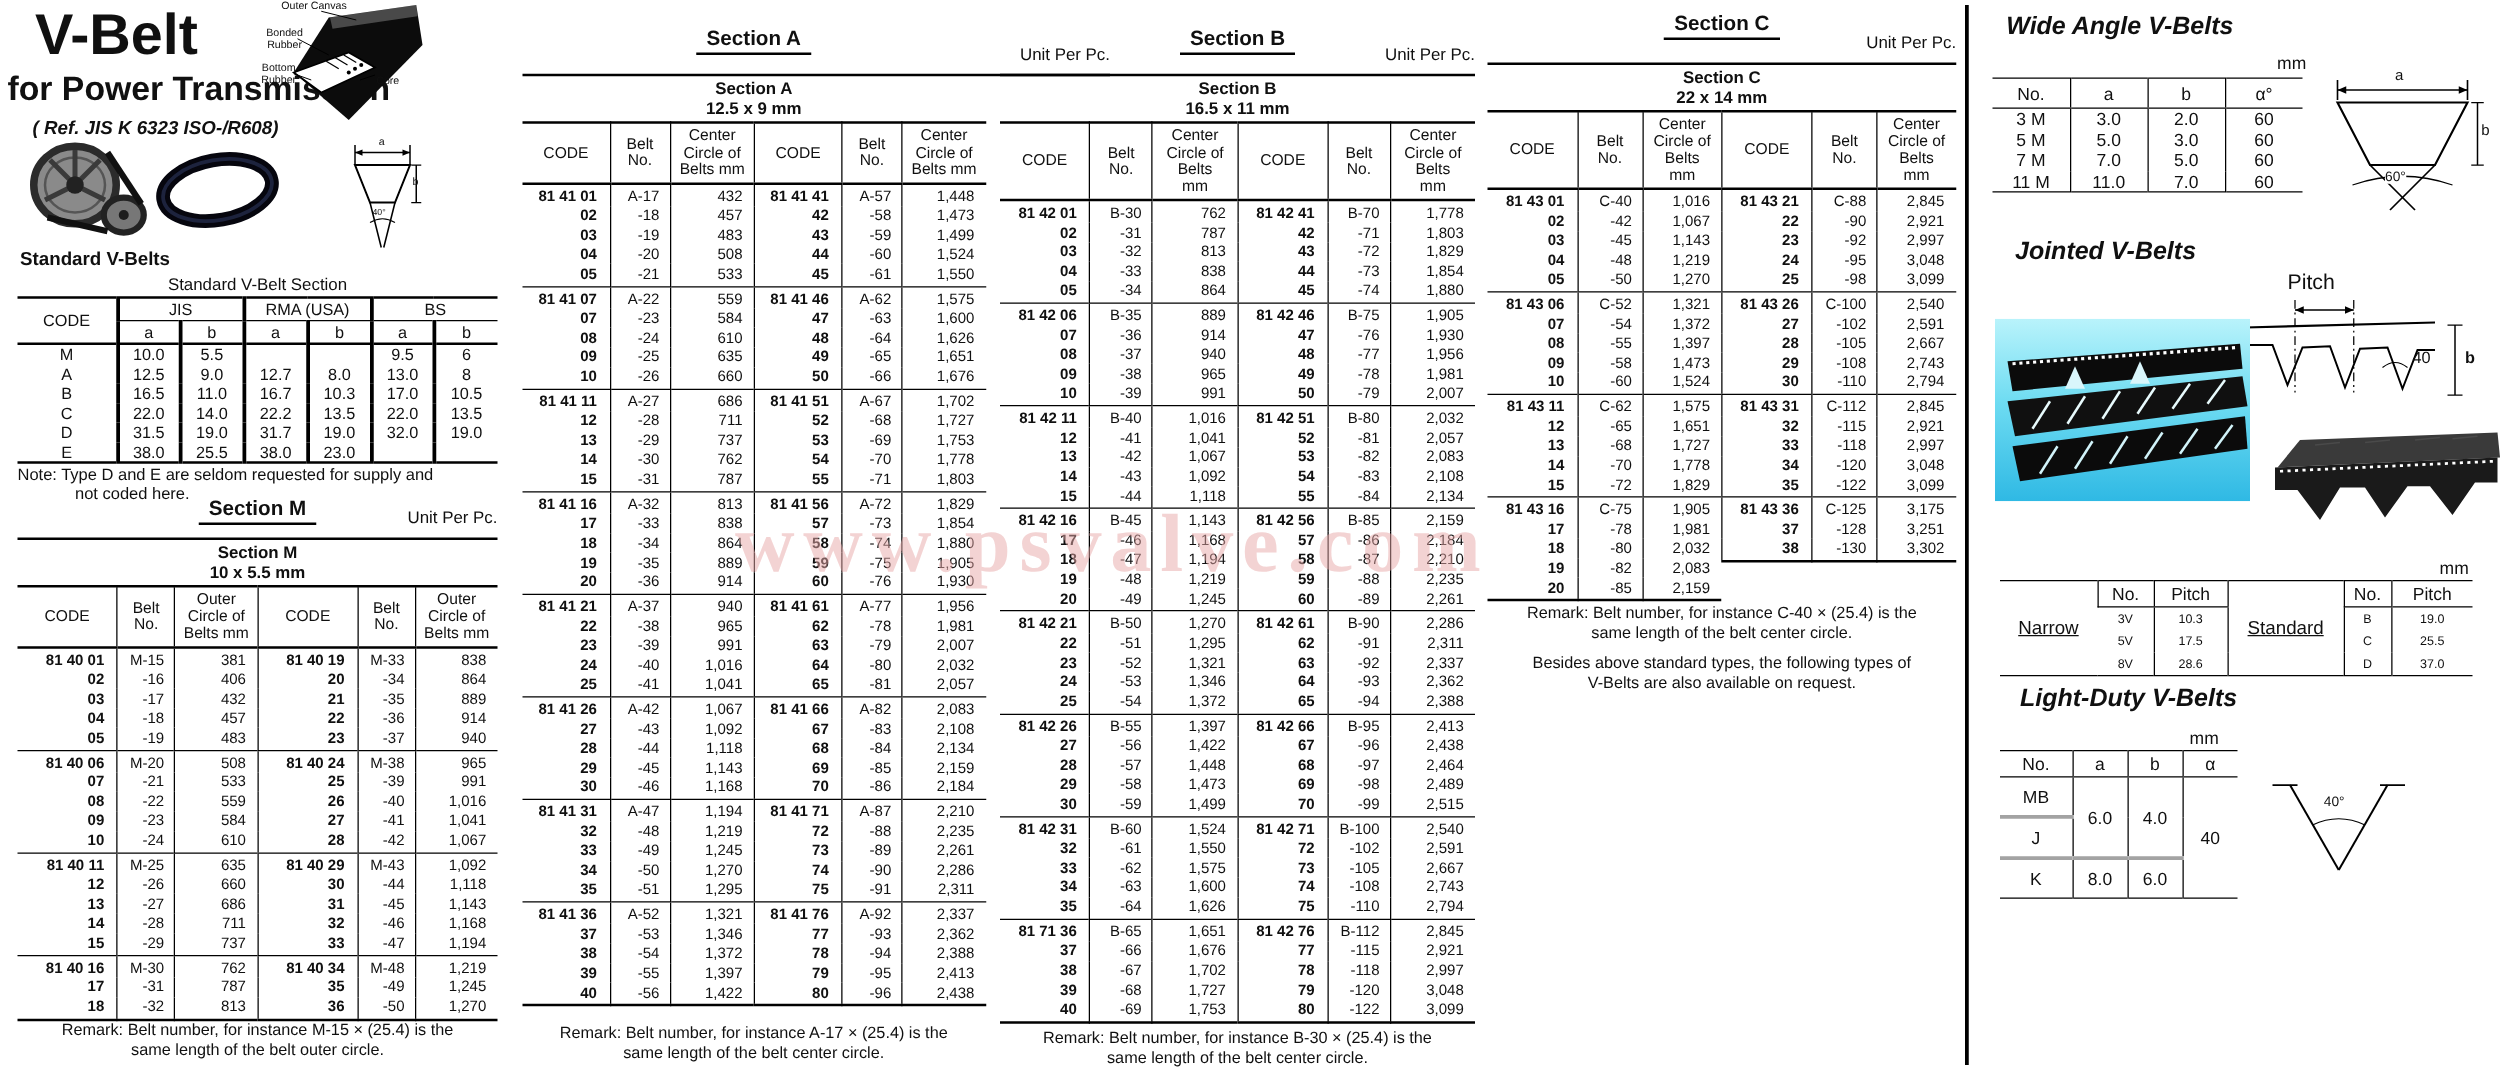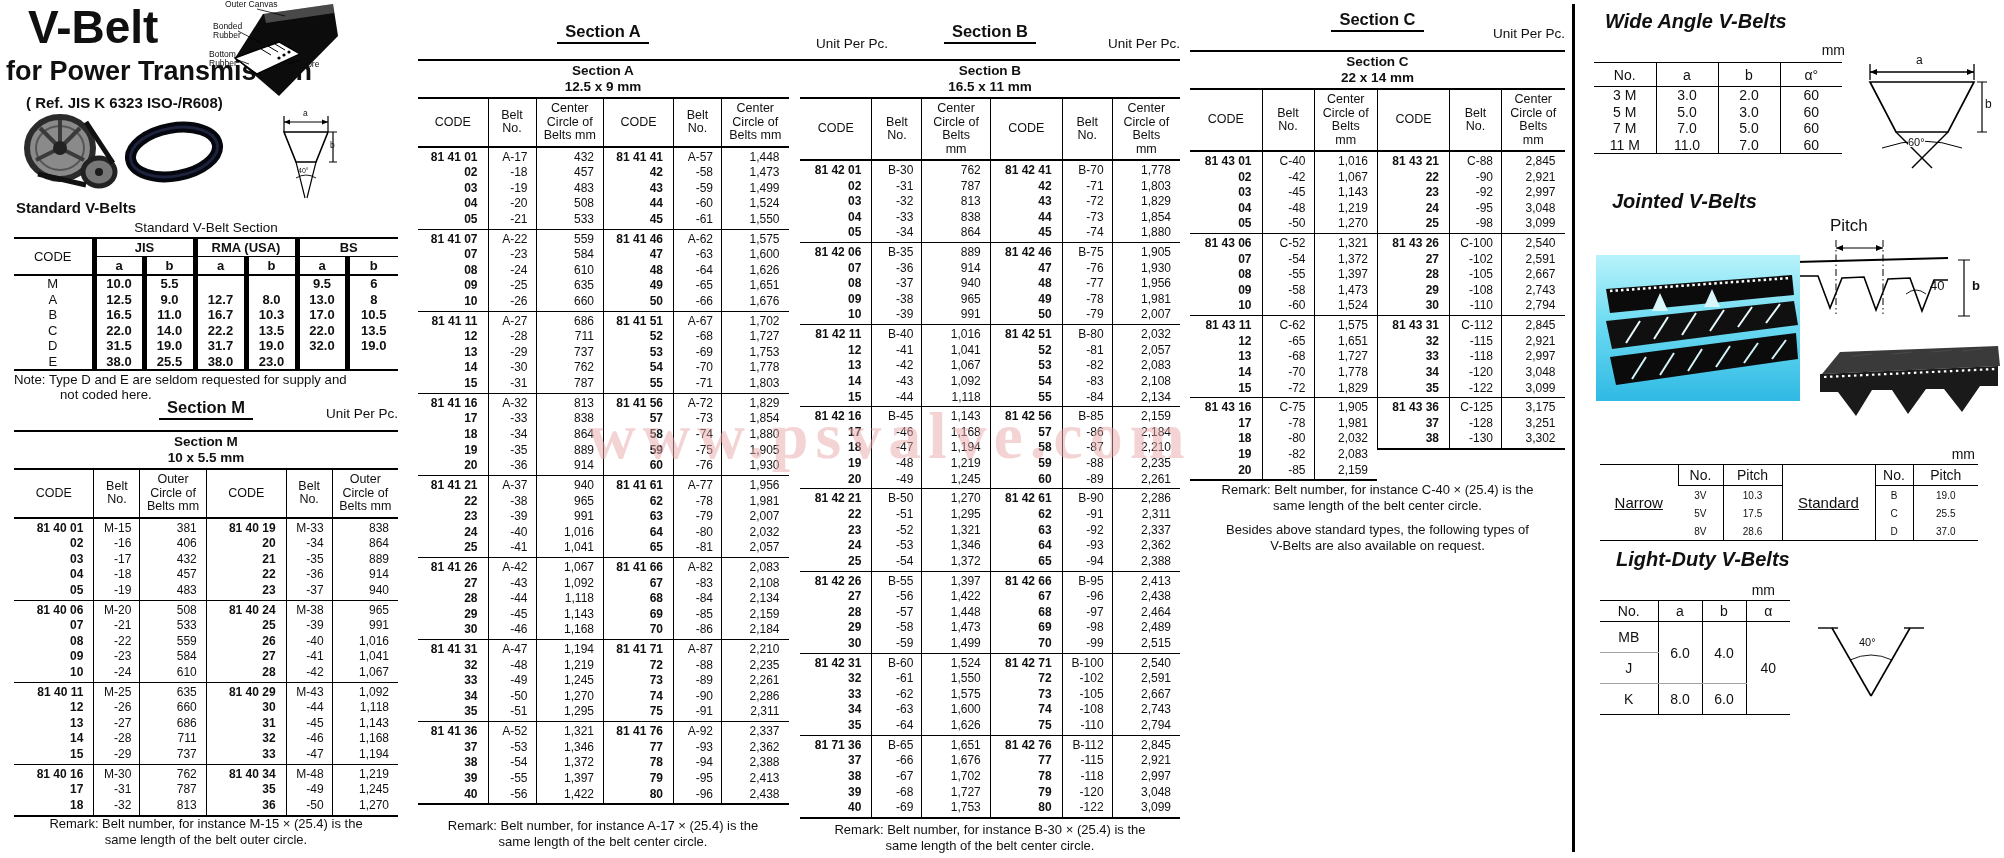--- a/index.html
+++ b/index.html
@@ -6,33 +6,33 @@
   body{
     width:2004px;height:858px;position:relative;background:#ffffff;overflow:hidden;
     font-family:"Liberation Sans", sans-serif;color:#101010;
   }
   .abs{position:absolute;}
   .pre{white-space:pre-line;}
 
   
   .v-title{left:28px;top:0px;font-size:46px;font-weight:bold;}
   .v-sub{left:6px;top:56px;font-size:27px;font-weight:bold;}
-  .v-ref{left:26px;top:94px;font-size:15px;font-weight:bold;}
+  .v-ref{left:26px;top:94px;font-size:15px;font-style:italic;font-weight:bold;}
   .std-label{left:16px;top:199px;font-size:15px;font-weight:bold;text-align:center;}
 
-  .diag-label{position:absolute;font-size:8.5px;line-height:9px;white-space:pre-line;}
+  .diag-label{position:absolute;font-size:8.5px;line-height:9px;white-space:pre-line;text-align:center;}
 
   
   .std-wrap{left:14px;top:220px;width:384px;}
   .std-caption{text-align:center;font-size:13.5px;margin-bottom:2px;}
   table.std{border-collapse:collapse;table-layout:fixed;width:384px;
     border-top:2px solid #000;border-bottom:2px solid #000;}
   table.std th{font-weight:normal;font-size:13px;padding:1px 0;}
   table.std td{font-size:13px;text-align:center;height:15.5px;padding:0;}
-  table.std .vl{border-left:5px solid #000000;font-weight:bold;}
+  table.std .vl{border-left:3px solid #000000;}
   table.std th.grp{border-bottom:1px solid #000;}
   table.std tr.subhdr th{border-bottom:2px solid #000;}
   table.std th.codehead{border-bottom:2px solid #000;}
   .note{left:14px;top:372px;width:384px;font-size:13.2px;line-height:15px;
         padding-left:46px;text-indent:-46px;box-sizing:border-box;}
 
   
   .belt-section{position:absolute;}
   .sec-head{position:absolute;left:0;top:0;text-align:center;}
   .sec-title{display:inline-block;font-size:16.5px;font-weight:bold;border-bottom:2px solid #000;padding:0 8px 1px;}
@@ -75,21 +75,21 @@
   table.ns th{font-weight:normal;font-size:14px;height:20px;border-bottom:1.5px solid #000;padding:0;}
   table.ns td{font-size:10px;text-align:center;height:18px;padding:0;}
   table.ns td+td,table.ns td+th,table.ns th+td,table.ns th+th{border-left:1px solid #000;}
   table.ns td.rowhead{font-size:15px;text-decoration:underline;}
 
   table.ld{border-collapse:collapse;table-layout:fixed;width:190px;
     border-top:1.5px solid #000;border-bottom:1.5px solid #000;}
   table.ld th{font-weight:normal;font-size:14px;height:20px;border-bottom:1.5px solid #000;padding:0;}
   table.ld td{font-size:14px;text-align:center;height:30px;padding:0;}
   table.ld td+td,table.ld th+th{border-left:1px solid #000;}
-  table.ld .b1{border-bottom:1px solid #a3a3a3;}
+  table.ld .b1{border-bottom:3px solid #a3a3a3;}
 
   .plabel{position:absolute;font-size:15px;}
   svg{display:block;}
 </style>
 </head>
 <body>
 
 <div class="abs v-title">V-Belt</div>
 <div class="abs v-sub">for Power Transmission</div>
 <div class="abs v-ref">( Ref. JIS K 6323 ISO-/R608)</div>

